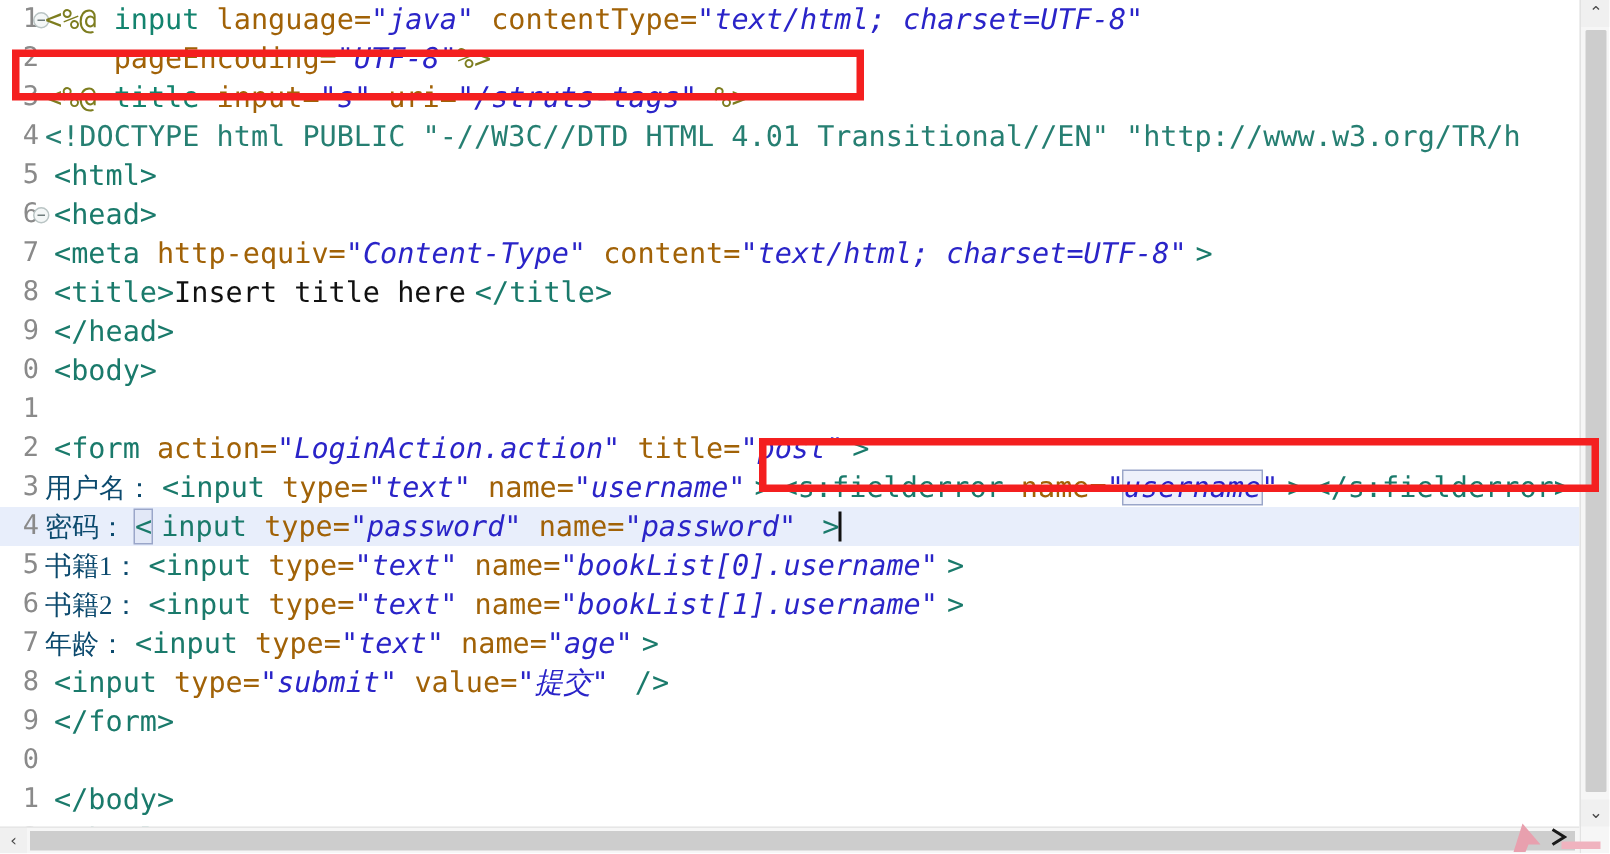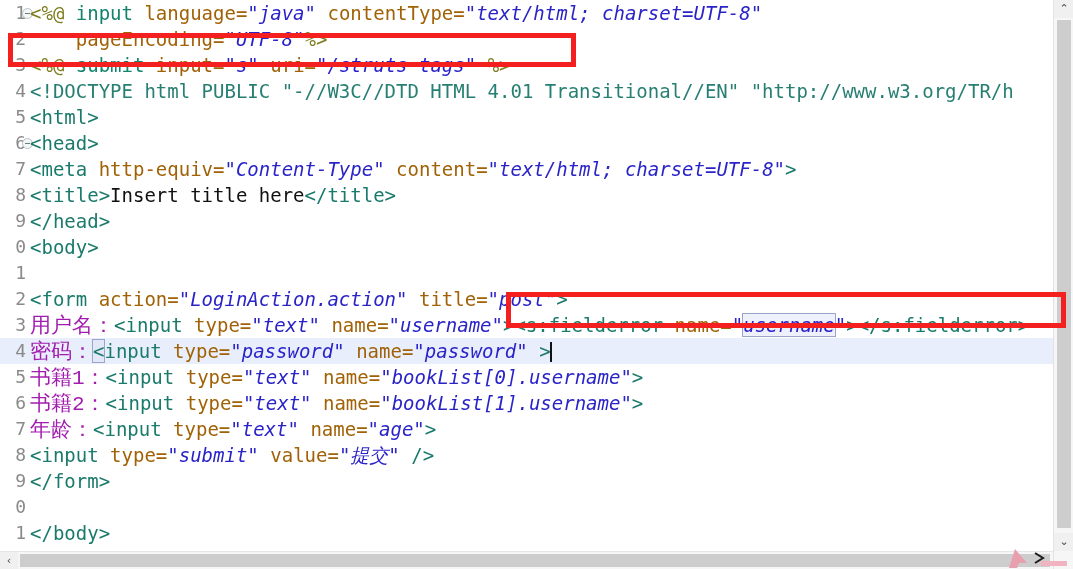--- a/index.html
+++ b/index.html
@@ -80,28 +80,28 @@
   }
 
   .content {
     position: absolute;
     left: 30px;
     top: 0;
     white-space: pre;
   }
 
   
-  .tag      { color: #1a7a6b; }          
+  .tag      { color: #1a7a6b; margin-left: 6px; }          
   .dir      { color: #7d7d1f; }          
   .dirkw    { color: #13836e; }          
   .attr     { color: #a16207; }          
   .str      { color: #2a24c8; font-style: italic; }  
   .strp     { color: #2a24c8; }          
   .plain    { color: #111111; }          
-  .cjk      { color: #a21caf; font-family: Liberation Mono, monospace; font-size:21px; }
+  .cjk      { color: #0c4a6e; font-family: Liberation Serif, serif; font-size:18px; }
   .doctype  { color: #267f72; }
 
   
   .boxed {
     outline: 1px solid #9aa6c9;
     background: #eef1fb;
     text-align: right;
   }
   .bracketbox {
     outline: 1px solid #9aa6c9;
@@ -200,21 +200,21 @@
   }
 </style>
 </head>
 <body>
 
 <div id="editor">
 
   <div class="code-area" id="code-area">
       <div class="line"><div class="gutter">1</div><div class="fold"></div><div class="content"><span class="dir">&lt;%@ </span><span class="dirkw">input </span><span class="attr">language=</span><span class="str">"java"</span><span class="plain"> </span><span class="attr">contentType=</span><span class="str">"text/html; charset=UTF-8"</span></div></div>
       <div class="line"><div class="gutter">2</div><div class="content"><span class="plain">    </span><span class="attr">pageEncoding=</span><span class="str">"UTF-8"</span><span class="dir">%&gt;</span></div></div>
-      <div class="line"><div class="gutter">3</div><div class="content"><span class="dir">&lt;%@ </span><span class="dirkw">submit </span><span class="attr">input=</span><span class="str">"s"</span><span class="plain"> </span><span class="attr">uri=</span><span class="str">"/struts-tags"</span><span class="plain"> </span><span class="dir">%&gt;</span></div></div>
+      <div class="line"><div class="gutter">3</div><div class="content"><span class="dir">&lt;%@ </span><span class="dirkw">title </span><span class="attr">input=</span><span class="str">"s"</span><span class="plain"> </span><span class="attr">uri=</span><span class="str">"/struts-tags"</span><span class="plain"> </span><span class="dir">%&gt;</span></div></div>
       <div class="line"><div class="gutter">4</div><div class="content"><span class="doctype">&lt;!DOCTYPE html PUBLIC "-//W3C//DTD HTML 4.01 Transitional//EN" "http://www.w3.org/TR/h</span></div></div>
       <div class="line"><div class="gutter">5</div><div class="content"><span class="tag">&lt;html&gt;</span></div></div>
       <div class="line"><div class="gutter">6</div><div class="fold"></div><div class="content"><span class="tag">&lt;head&gt;</span></div></div>
       <div class="line"><div class="gutter">7</div><div class="content"><span class="tag">&lt;meta </span><span class="attr">http-equiv=</span><span class="str">"Content-Type"</span><span class="plain"> </span><span class="attr">content=</span><span class="str">"text/html; charset=UTF-8"</span><span class="tag">&gt;</span></div></div>
       <div class="line"><div class="gutter">8</div><div class="content"><span class="tag">&lt;title&gt;</span><span class="plain">Insert title here</span><span class="tag">&lt;/title&gt;</span></div></div>
       <div class="line"><div class="gutter">9</div><div class="content"><span class="tag">&lt;/head&gt;</span></div></div>
       <div class="line"><div class="gutter">0</div><div class="content"><span class="tag">&lt;body&gt;</span></div></div>
       <div class="line"><div class="gutter">1</div><div class="content"></div></div>
       <div class="line"><div class="gutter">2</div><div class="content"><span class="tag">&lt;form </span><span class="attr">action=</span><span class="str">"LoginAction.action"</span><span class="plain"> </span><span class="attr">title=</span><span class="str">"post"</span><span class="tag">&gt;</span></div></div>
       <div class="line"><div class="gutter">3</div><div class="content"><span class="cjk">用户名：</span><span class="tag">&lt;input </span><span class="attr">type=</span><span class="str">"text"</span><span class="plain"> </span><span class="attr">name=</span><span class="str">"username"</span><span class="tag">&gt;</span><span class="tag">&lt;s:fielderror </span><span class="attr">name=</span><span class="strp">"</span><span class="str boxed">username</span><span class="strp">"</span><span class="tag">&gt;</span><span class="tag">&lt;/s:fielderror&gt;</span></div></div>

